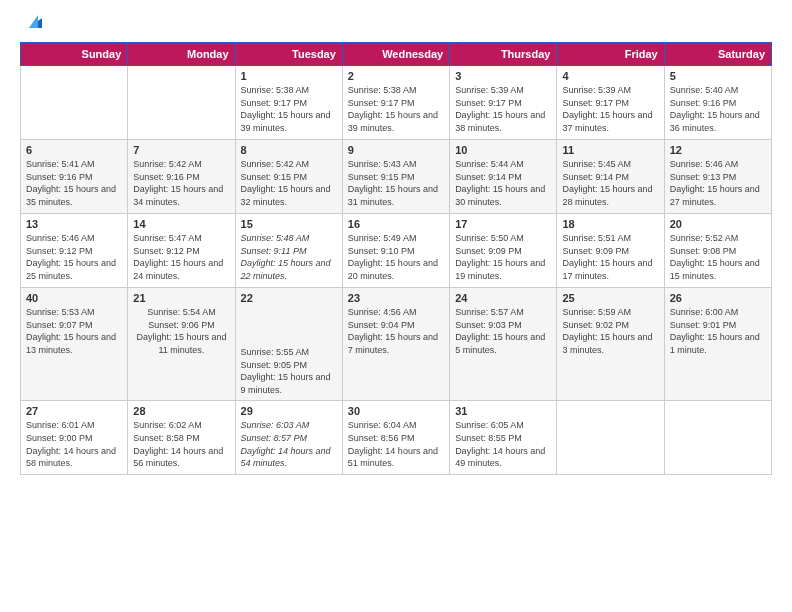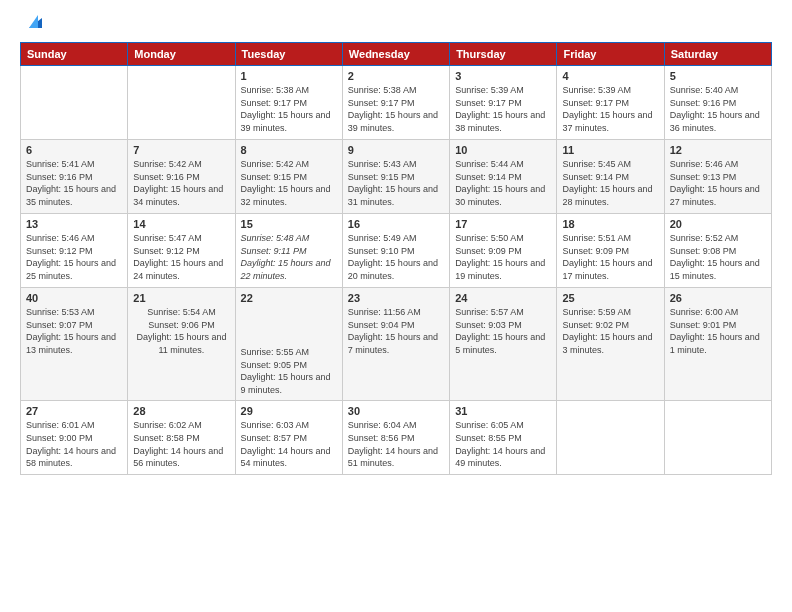--- a/index.html
+++ b/index.html
@@ -59,23 +59,23 @@
     .location-title {
       font-size: 14px;
       color: #555;
     }
     .calendar {
       width: 100%;
       border-collapse: collapse;
       font-size: 9.5px;
     }
     .calendar th {
-      background: #b91c1c;
+      background: #be185d;
       color: #fff;
-      text-align: left;
+      text-align: right;
       padding: 5px 6px;
       font-size: 11px;
       font-weight: bold;
       border: 1px solid #1565c0;
     }
     .calendar td {
       border: 1px solid #ccc;
       vertical-align: top;
       padding: 4px 5px;
       width: 107px;
@@ -271,21 +271,21 @@
 Daylight: 15 hours and 11 minutes.</div>
           </td>
           <td>
             <span class="day-num">22</span>
             <div class="day-info" style="white-space: pre-line; margin-top: 42px;">Sunrise: 5:55 AM
 Sunset: 9:05 PM
 Daylight: 15 hours and 9 minutes.</div>
           </td>
           <td>
             <span class="day-num">23</span>
-            <div class="day-info" style="white-space: pre-line;">Sunrise: 11:56 AM
+            <div class="day-info" style="white-space: pre-line;">Sunrise: 4:56 AM
 Sunset: 9:04 PM
 Daylight: 15 hours and 7 minutes.</div>
           </td>
           <td>
             <span class="day-num">24</span>
             <div class="day-info" style="white-space: pre-line;">Sunrise: 5:57 AM
 Sunset: 9:03 PM
 Daylight: 15 hours and 5 minutes.</div>
           </td>
           <td>
@@ -309,21 +309,21 @@
 Daylight: 14 hours and 58 minutes.</div>
           </td>
           <td>
             <span class="day-num">28</span>
             <div class="day-info" style="white-space: pre-line;">Sunrise: 6:02 AM
 Sunset: 8:58 PM
 Daylight: 14 hours and 56 minutes.</div>
           </td>
           <td>
             <span class="day-num">29</span>
-            <div class="day-info" style="white-space: pre-line;">Sunrise: 6:03 AM
+            <div class="day-info" style="white-space: pre-line; font-style: italic;">Sunrise: 6:03 AM
 Sunset: 8:57 PM
 Daylight: 14 hours and 54 minutes.</div>
           </td>
           <td>
             <span class="day-num">30</span>
             <div class="day-info" style="white-space: pre-line;">Sunrise: 6:04 AM
 Sunset: 8:56 PM
 Daylight: 14 hours and 51 minutes.</div>
           </td>
           <td>

